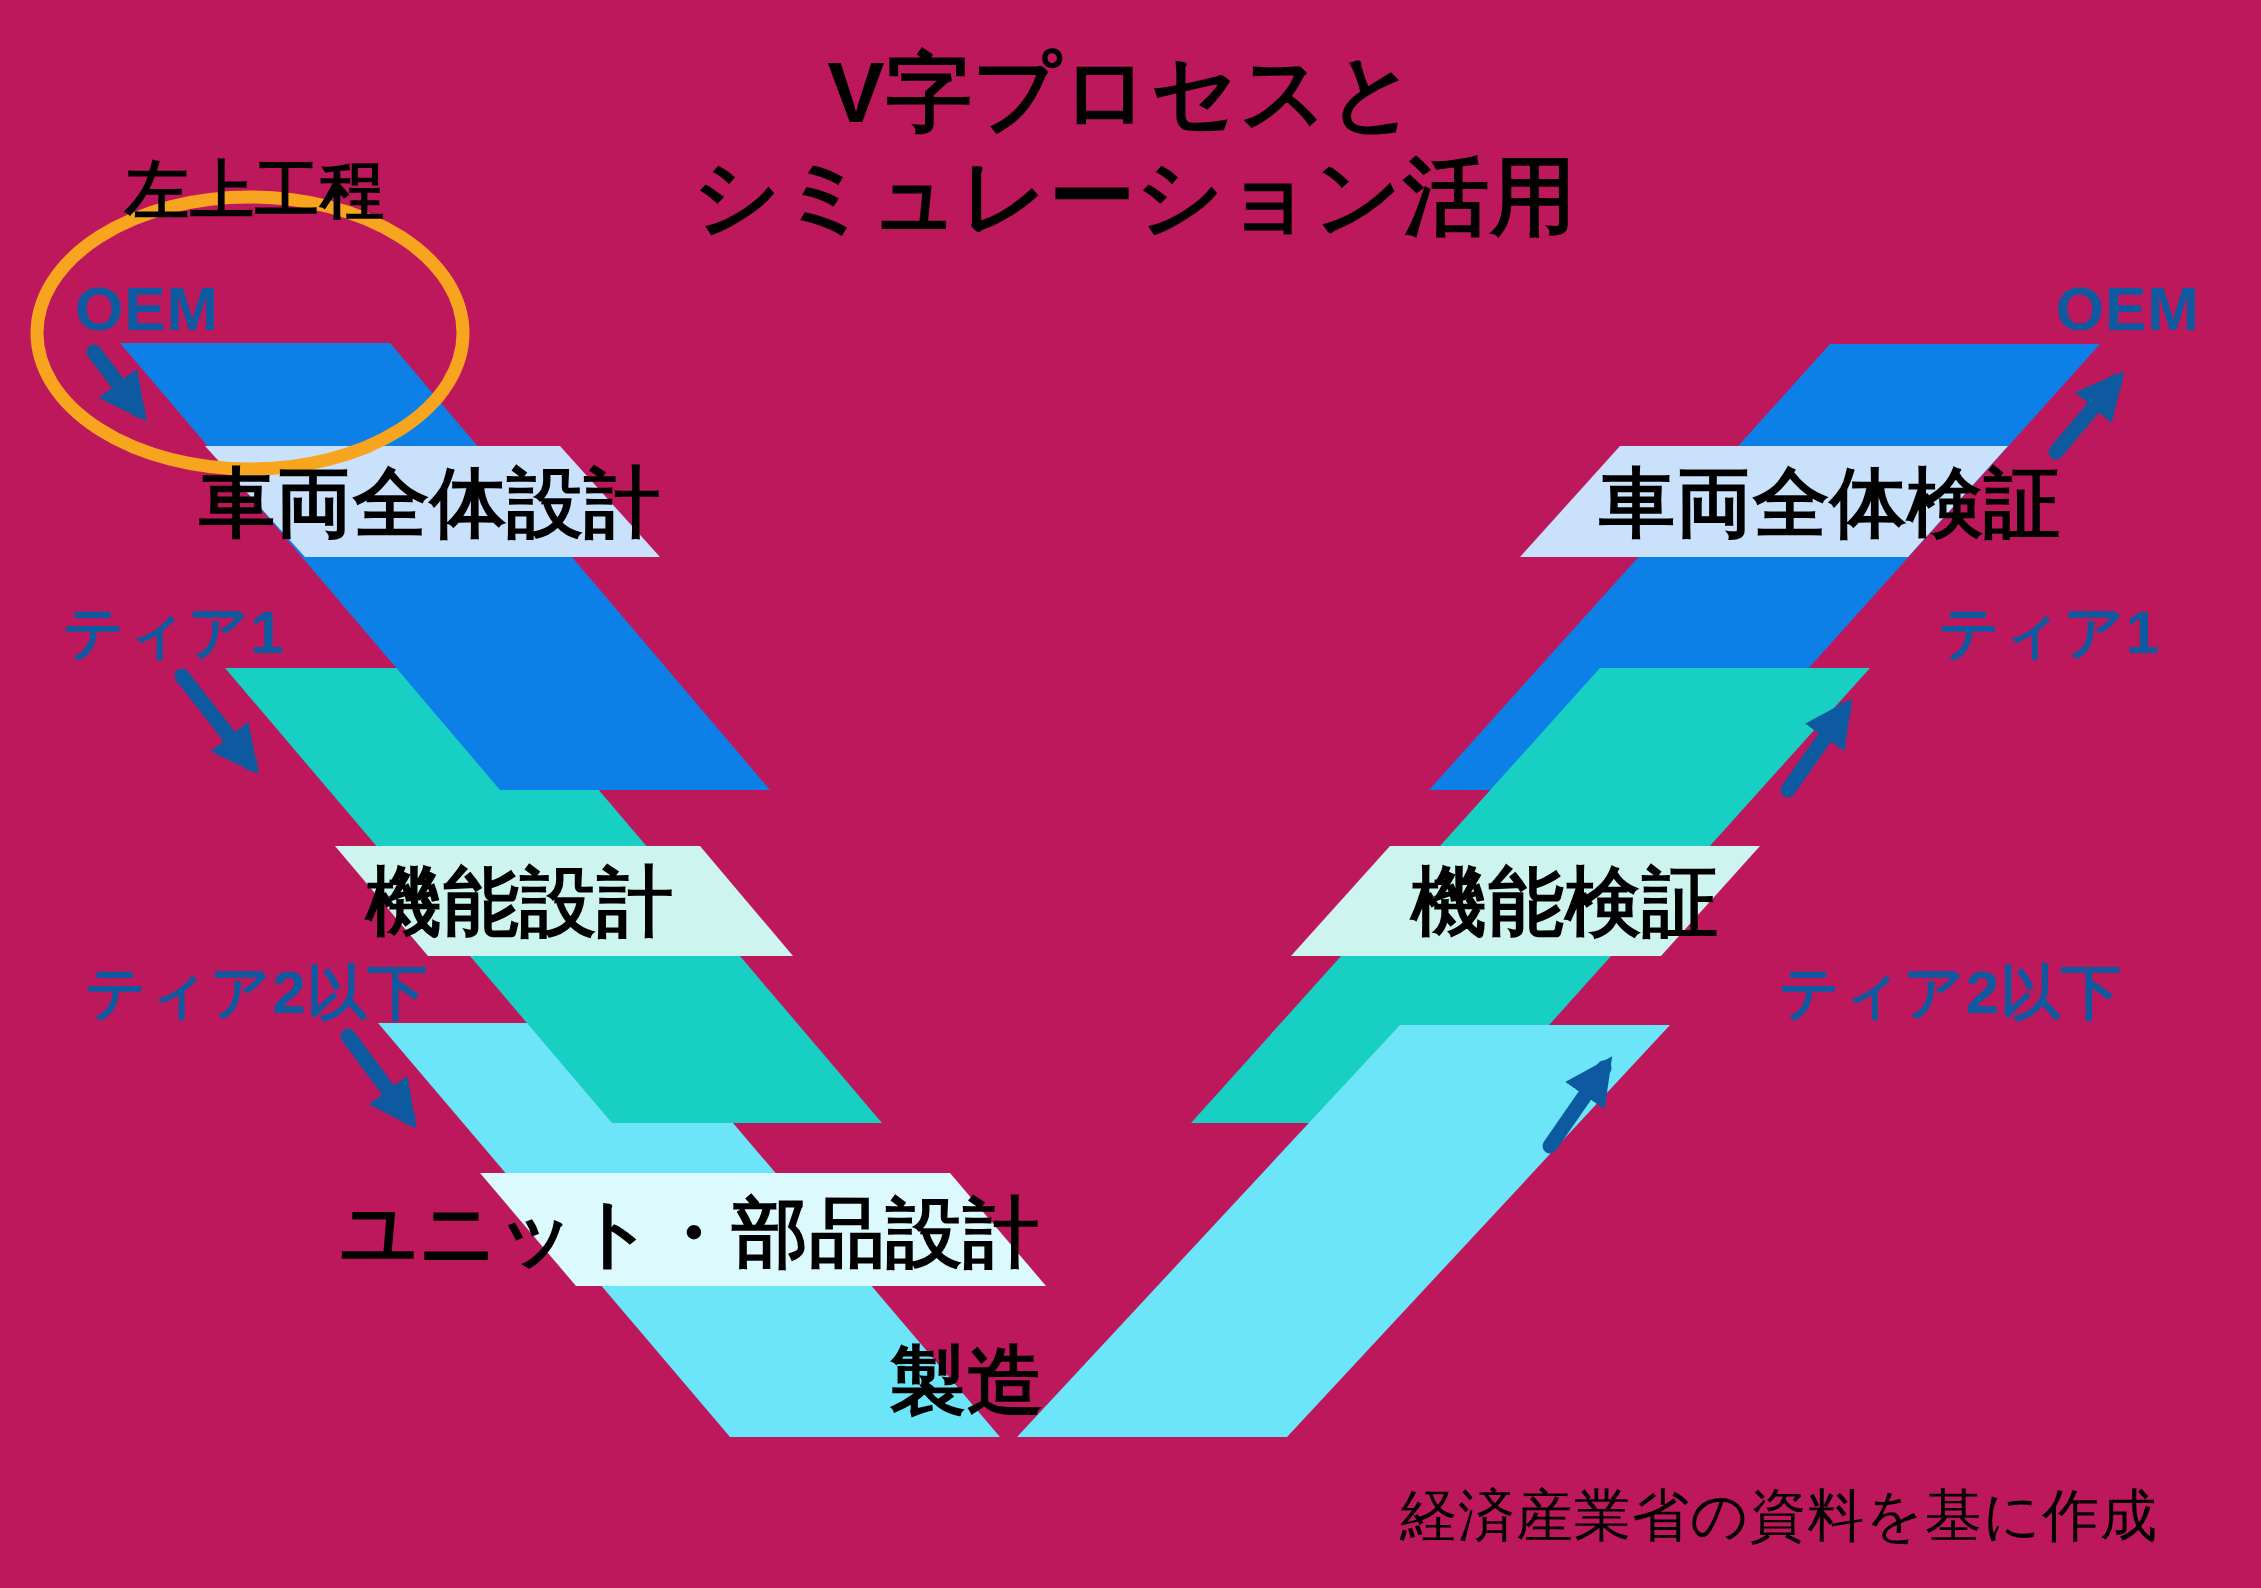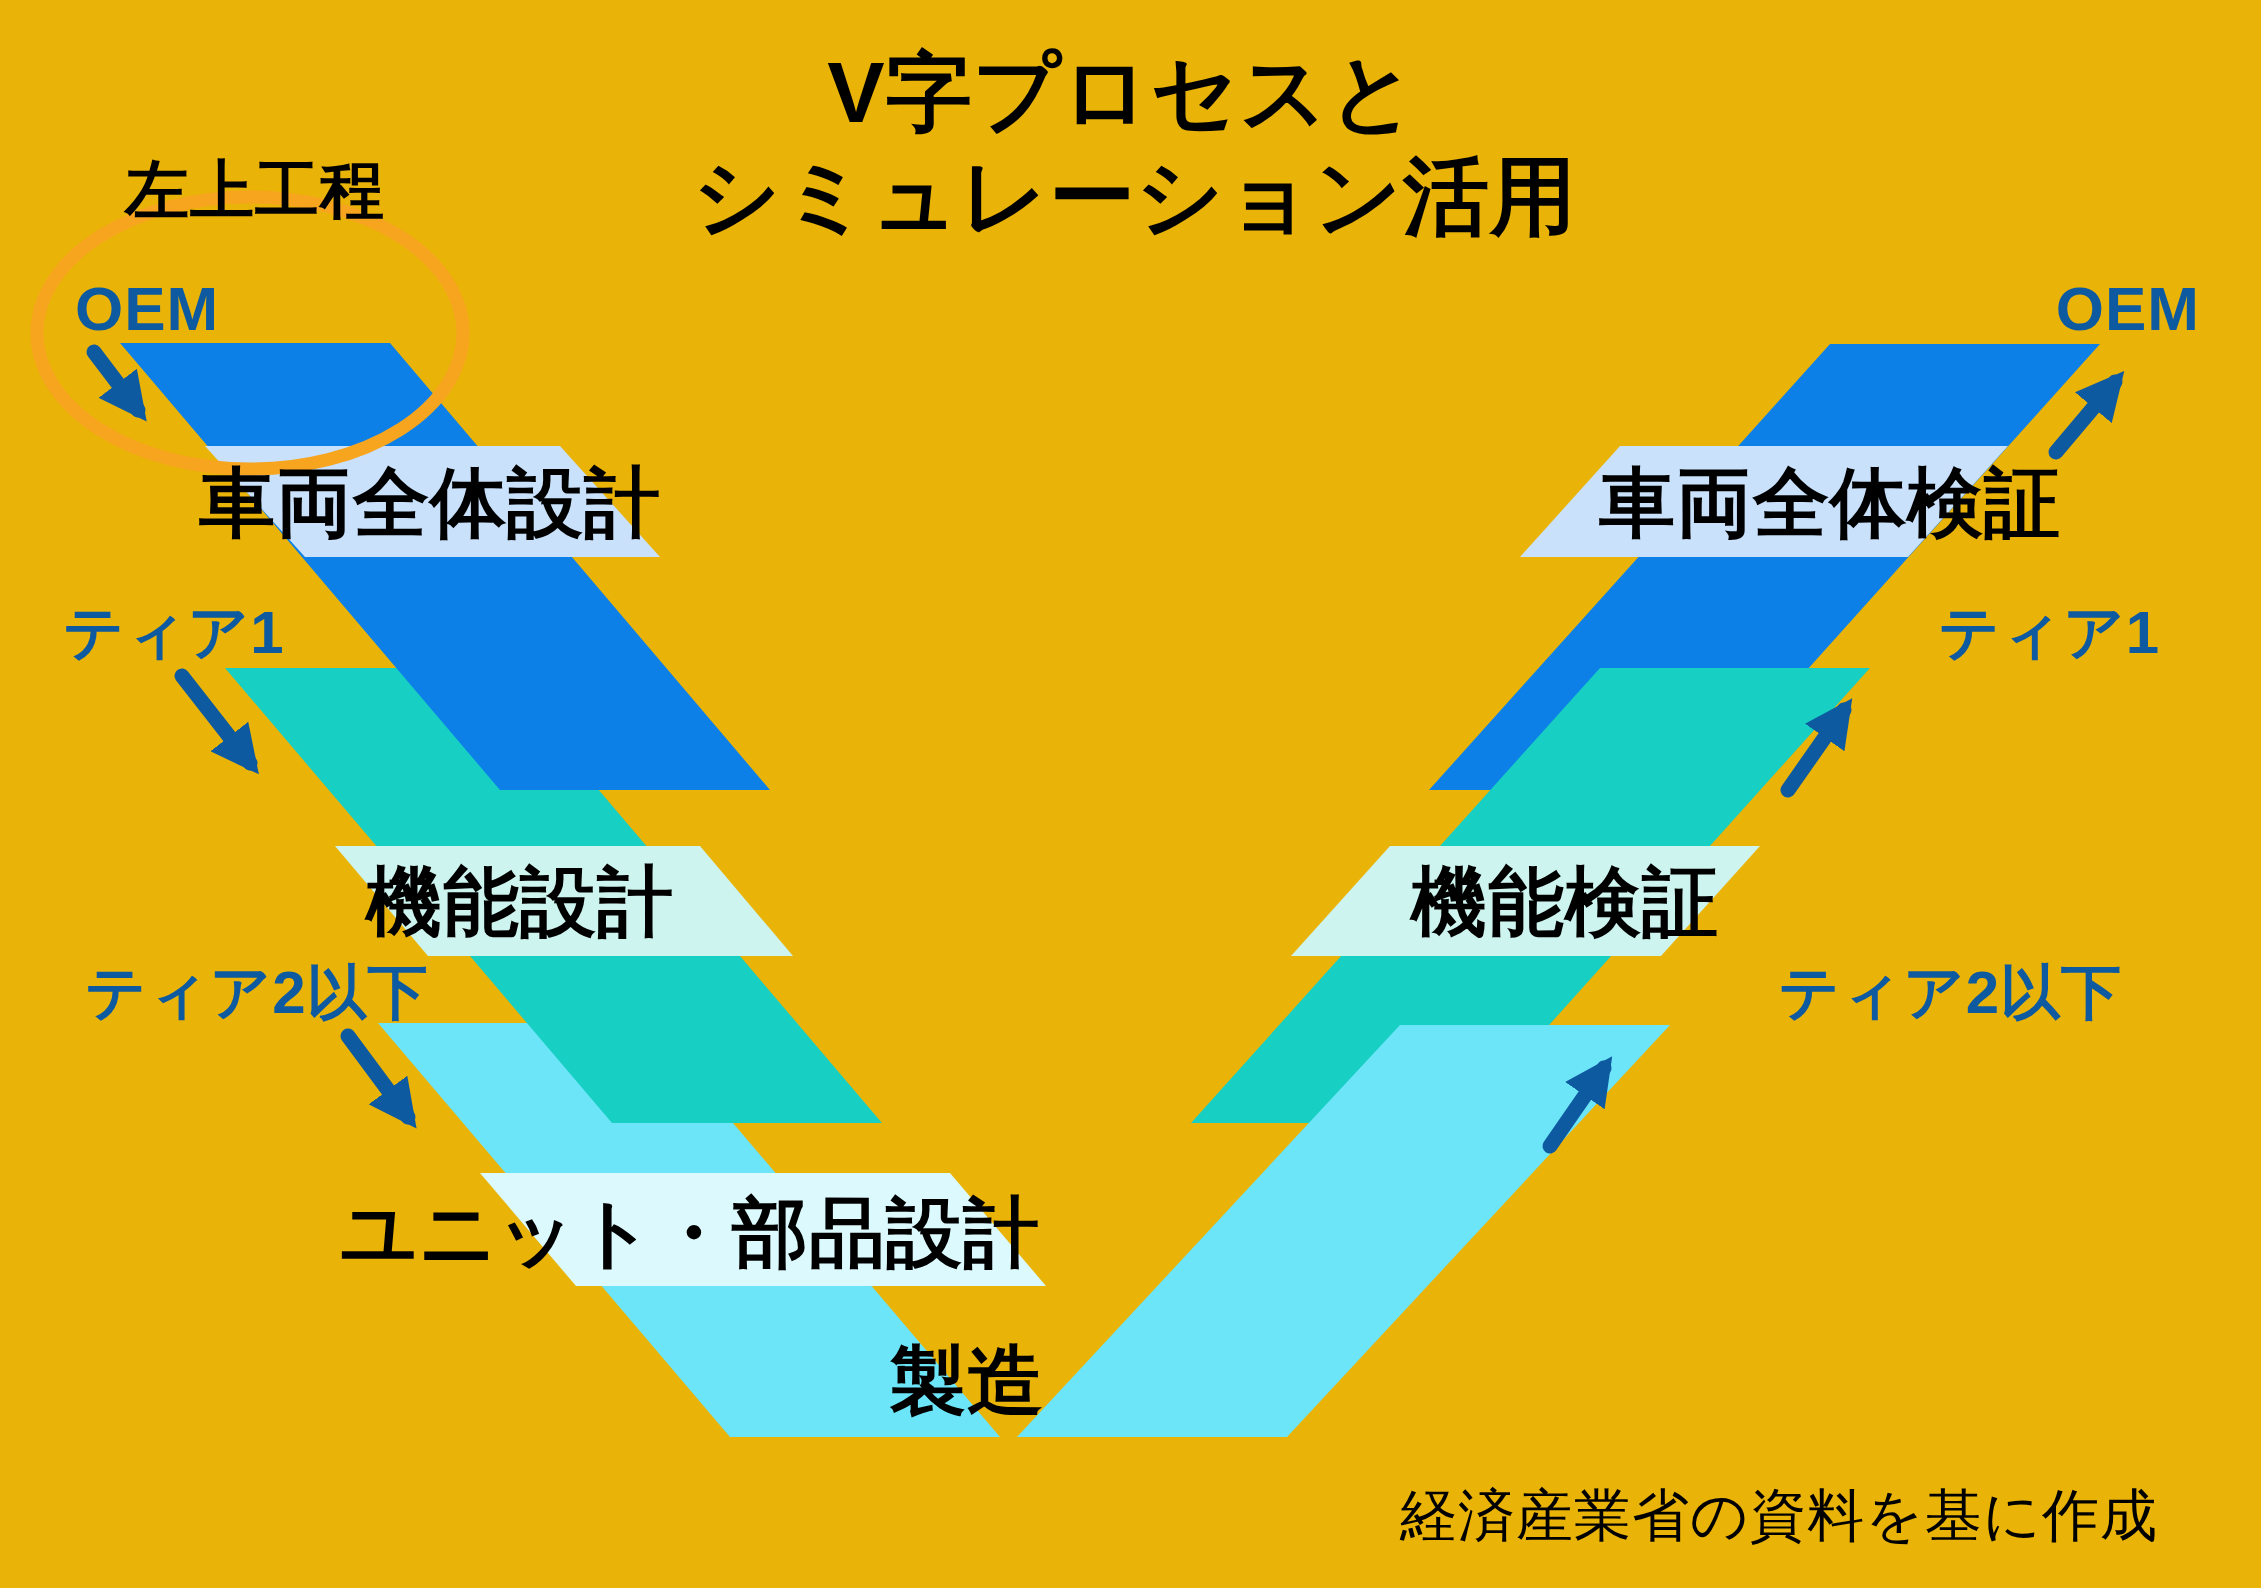--- a/index.html
+++ b/index.html
@@ -1,20 +1,20 @@
 <!DOCTYPE html>
 <html><head>
 <meta charset="utf-8">
 <style>
   html, body { margin: 0; padding: 0; background: #ffffff; }
   .stage {
     position: relative;
     width: 2261px;
     height: 1588px;
-    background: #eab308;
+    background: #be185d;
     overflow: hidden;
     font-family: "Liberation Sans", "DejaVu Sans", sans-serif;
   }
   svg { display: block; width: 100%; height: 100%; }
   .ttl   { font-size: 86px; font-weight: 700; fill: #000000; }
   .blk   { font-size: 76px; font-weight: 700; fill: #000000; }
   .blk-s { font-size: 64px; font-weight: 600; fill: #000000; }
   .navy  { font-size: 62px; font-weight: 700; fill: #0e5aa0; }
   .navy2 { font-size: 60px; font-weight: 600; fill: #0e5aa0; }
   .cap   { font-size: 57px; font-weight: 500; fill: #000000; }

